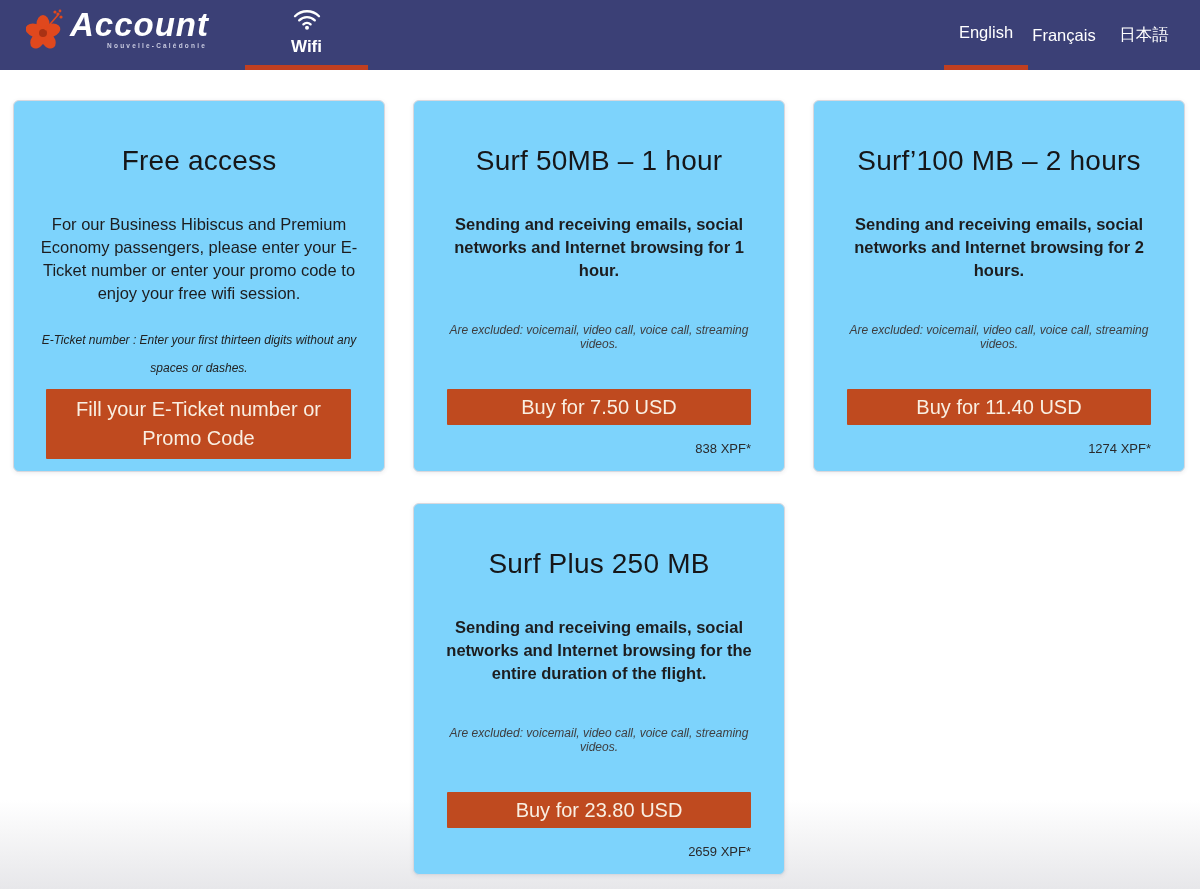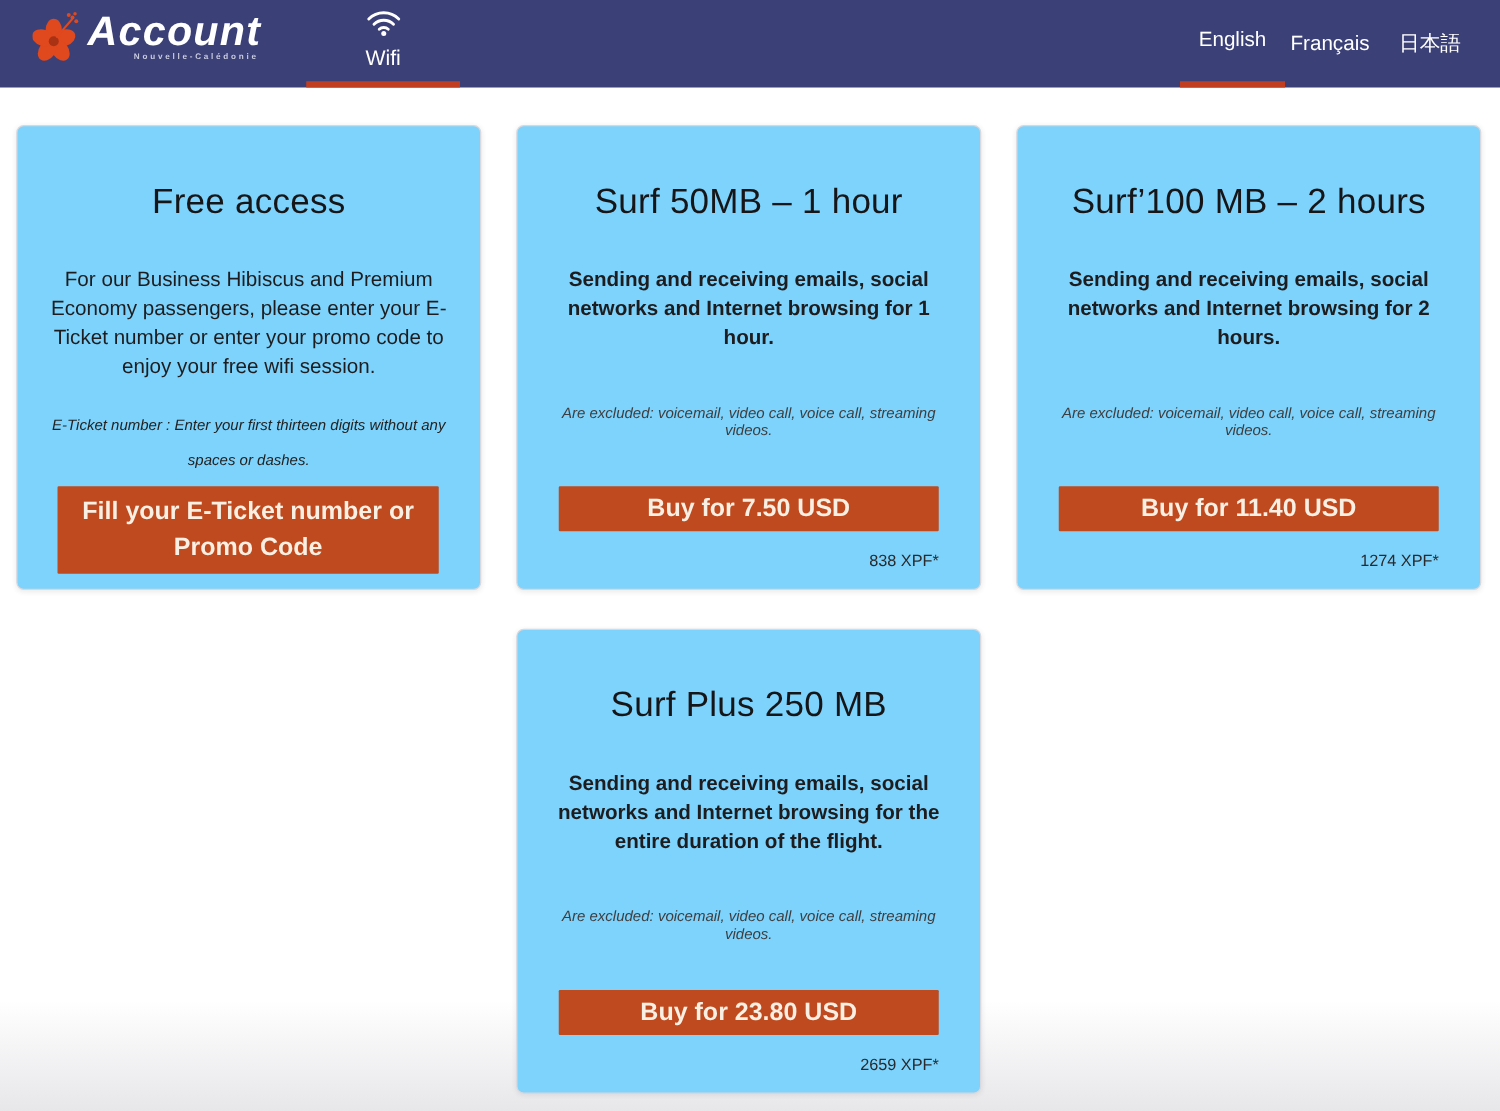--- a/index.html
+++ b/index.html
@@ -31,21 +31,21 @@
     color: #c9cbe0; font-size: 6.5px; letter-spacing: 2.2px;
     margin-top: -1px; margin-right: 2px; font-weight: bold;
   }
   .nav-tab {
     position: absolute; top: 0; height: 70px;
     display: flex; flex-direction: column; align-items: center; justify-content: center;
     color: #fff; cursor: pointer;
   }
   .nav-tab.active { border-bottom: 5px solid #c13f20; }
   .tab-wifi { left: 245px; width: 123px; }
-  .tab-wifi .tab-label { font-size: 17px; font-weight: normal; margin-top: 3px; }
+  .tab-wifi .tab-label { font-size: 17px; font-weight: bold; margin-top: 3px; }
   .tab-account { left: 856px; width: 80px; }
   .tab-account .tab-label { font-size: 14px; margin-top: 3px; }
   .lang-item {
     position: absolute; top: 0; height: 70px;
     display: flex; align-items: center; justify-content: center;
     color: #ffffff; font-size: 16.5px; cursor: pointer;
   }
   .lang-item.active { border-bottom: 5px solid #c13f20; }
   .lang-0 { left: 944px; width: 84px; }
   .lang-1 { left: 1022px; width: 84px; }
@@ -87,21 +87,21 @@
   .fine-print {
     margin: 41px 30px 0;
     font-style: italic; font-size: 12px; color: #3e3e40;
   }
   .btn {
     position: absolute; left: 33px; right: 33px;
     background: #bf4a1f;
     color: #f9efe2;
     border: none; border-radius: 1px;
     font-family: "Liberation Sans", sans-serif;
-    font-size: 20px; font-weight: 700;
+    font-size: 20px; font-weight: 400;
     cursor: pointer;
     z-index: 2;
   }
   .btn-fill { top: 288px; height: 70px; left: 32px; right: 33px; line-height: 29px; }
   .btn-buy  { top: 288px; height: 36px; }
   .price-alt {
     position: absolute; right: 33px; top: 340px;
     font-size: 13px; color: #2a2a2c;
     z-index: 2;
   }

